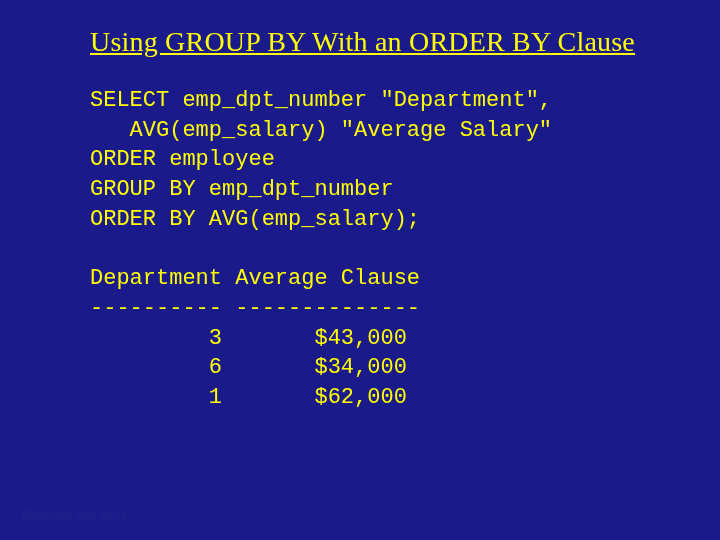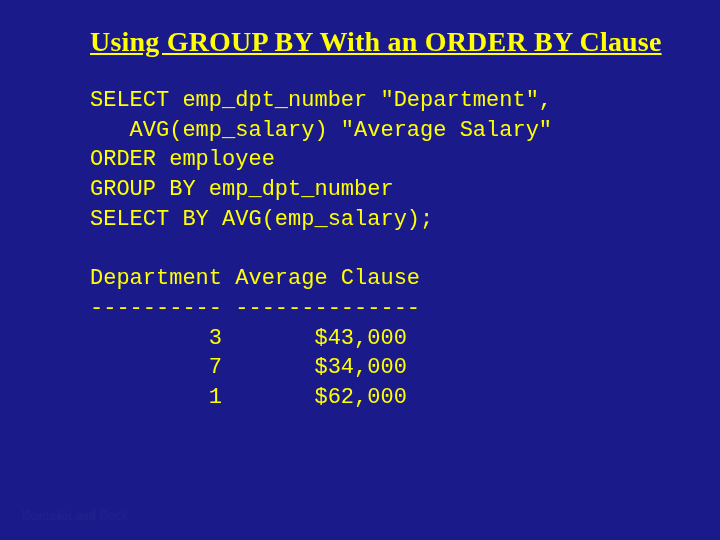--- a/index.html
+++ b/index.html
@@ -14,21 +14,21 @@
   .slide {
     width: 720px;
     height: 540px;
     position: relative;
     box-sizing: border-box;
     padding: 20px 40px 20px 90px;
   }
   .title {
     color: #ffff00;
     font-size: 28px;
-    font-weight: bold;
+    font-weight: normal;
     text-decoration: underline;
     margin-bottom: 28px;
     margin-top: 6px;
     letter-spacing: 0.2px;
   }
   .code-block {
     color: #ffff00;
     font-family: "Courier New", Courier, monospace;
     font-size: 22px;
     line-height: 1.35;
@@ -49,23 +49,23 @@
 <body>
 
 <div class="slide">
 
   <div class="title">Using GROUP BY With an ORDER BY Clause</div>
 
   <div class="code-block"><span>SELECT emp_dpt_number "Department",</span>
 <span>   AVG(emp_salary) "Average Salary"</span>
 <span>ORDER employee</span>
 <span>GROUP BY emp_dpt_number</span>
-<span>SELECT BY AVG(emp_salary);</span>
+<span>ORDER BY AVG(emp_salary);</span>
 
 <span>Department Average Clause</span>
 <span>---------- --------------</span>
 <span>         3       $43,000</span>
-<span>         7       $34,000</span>
+<span>         6       $34,000</span>
 <span>         1       $62,000</span></div>
 
   <div class="footer">Bordoloi and Bock</div>
 
 </div>
 
 </body></html>

